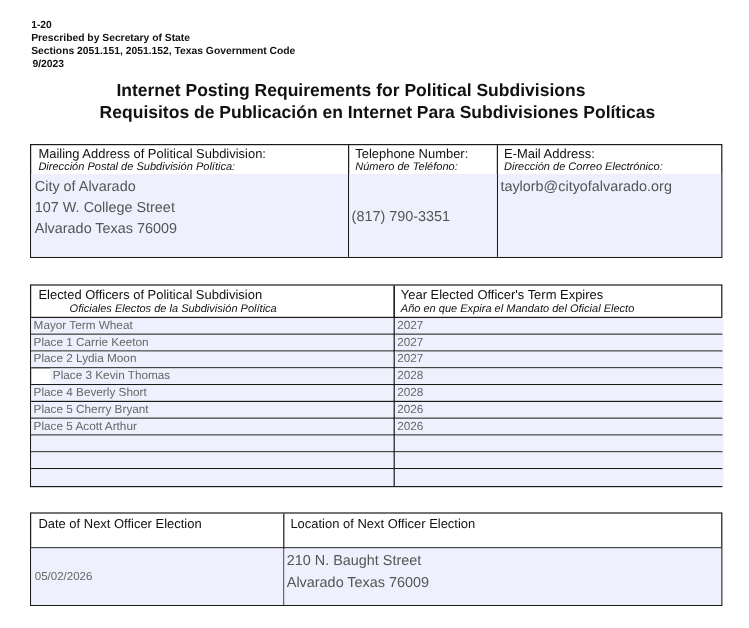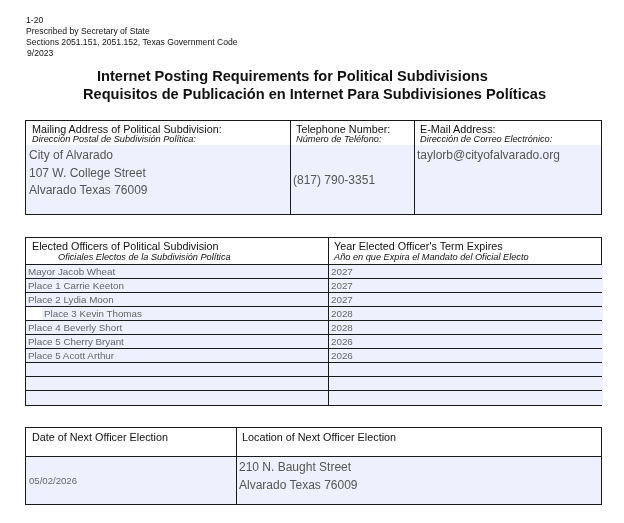--- a/index.html
+++ b/index.html
@@ -1,18 +1,18 @@
 <!DOCTYPE html>
 <html><head>
 <meta charset="utf-8">
 <style>
   html, body { margin: 0; padding: 0; background: #ffffff; }
   body { width: 624px; height: 523px; position: relative; overflow: hidden; font-family: "Liberation Sans", sans-serif; color: #000; }
   .meta { position: absolute; left: 26px; top: 15px; font-size: 8.6px; line-height: 11px; color: #111; }
-  .meta div { white-space: nowrap; }
+  .meta div { white-space: nowrap; font-weight: bold; }
   .meta .date { padding-left: 1px; }
   .title { position: absolute; left: 0; width: 624px; font-weight: bold; font-size: 14.6px; white-space: nowrap; color: #111; }
   .title.t1 { top: 68px; left: 97px; }
   .title.t2 { top: 86px; left: 83px; }
 
   .box { position: absolute; border: 1px solid #1a1a1a; box-sizing: border-box; }
   .cell { position: absolute; box-sizing: border-box; }
   .vline { position: absolute; width: 1px; background: #1a1a1a; }
   .hline { position: absolute; height: 1px; background: #1a1a1a; }
   .lbl-en { font-size: 10.8px; color: #111; white-space: nowrap; line-height: 12px; }
@@ -81,21 +81,21 @@
   <div class="cell" style="left:303px; top:0; width:272px; height:26px;">
     <div class="lbl-en" style="position:absolute; left:5px; top:2px;">Year Elected Officer's Term Expires</div>
     <div class="lbl-es" style="position:absolute; left:5px; top:14px;">Año en que Expira el Mandato del Oficial Electo</div>
   </div>
 
   <div id="officer-rows" style="position:absolute; left:0; top:26px; width:575px;">
 
     <div class="hline" style="left:0; top:0; width:575px;"></div>
 
     <div style="position:absolute; left:0; top:1px; width:575px; height:13px;">
-      <div class="fill row-val" style="left:0; top:0; width:302px; height:13px; line-height:13px;">Mayor Jacob Wheat</div>
+      <div class="fill row-val" style="left:0; top:0; width:302px; height:13px; line-height:13px;">Mayor Term Wheat</div>
       <div class="fill row-val" style="left:303px; top:0; width:272px; height:13px; line-height:13px;">2027</div>
     </div>
     <div class="hline" style="left:0; top:14px; width:575px;"></div>
 
     <div style="position:absolute; left:0; top:15px; width:575px; height:13px;">
       <div class="fill row-val" style="left:0; top:0; width:302px; height:13px; line-height:13px;">Place 1 Carrie Keeton</div>
       <div class="fill row-val" style="left:303px; top:0; width:272px; height:13px; line-height:13px;">2027</div>
     </div>
     <div class="hline" style="left:0; top:28px; width:575px;"></div>
 

